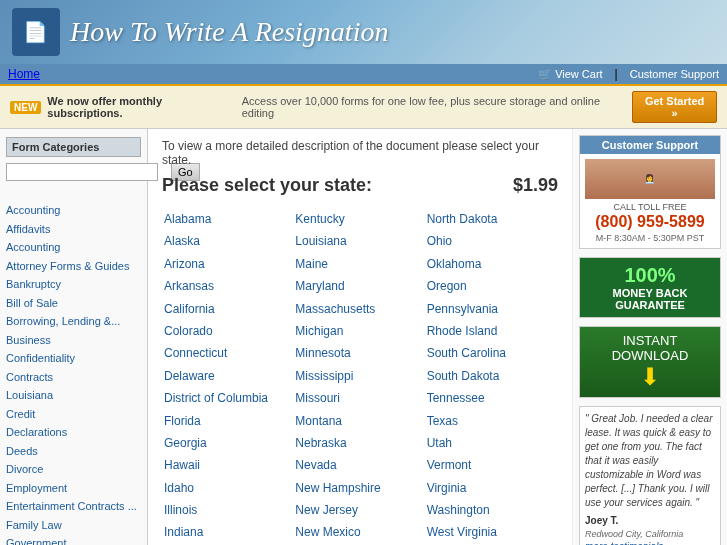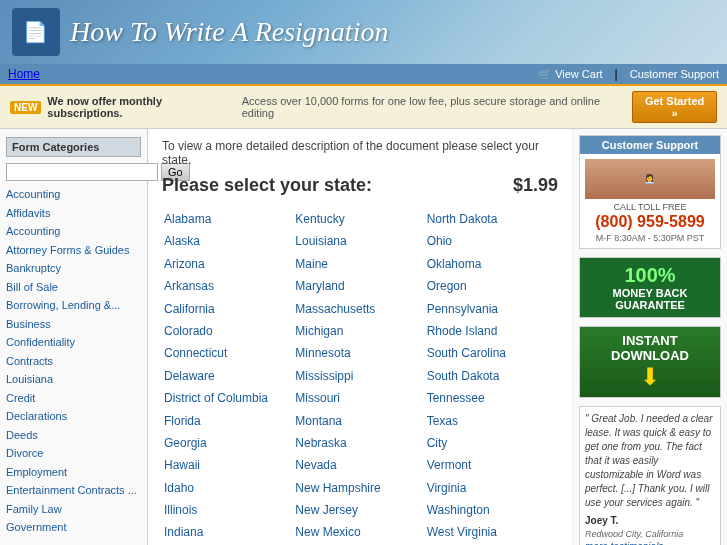--- a/index.html
+++ b/index.html
@@ -94,21 +94,21 @@
     }
     #sidebar h3 {
       font-size: 11px;
       font-weight: bold;
       color: #333;
       background: #d0d8e0;
       padding: 3px 5px;
       margin-bottom: 6px;
       border: 1px solid #aaa;
     }
-    #search-row { display: flex; gap: 3px; margin-bottom: 4px; }
+    #search-row { display: flex; gap: 13px; margin-bottom: 20px; }
     #search-input {
       flex: 1;
       border: 1px solid #aaa;
       padding: 2px 4px;
       font-size: 11px;
     }
     #search-btn {
       background: linear-gradient(to bottom, #e8e8e8, #c8c8c8);
       border: 1px solid #aaa;
       font-size: 11px;
@@ -201,21 +201,21 @@
       font-weight: bold;
     }
     .guarantee-box .big { font-size: 20px; font-weight: bold; color: #7eff7e; }
 
     .download-box {
       background: linear-gradient(to bottom, #2a7a2a, #1a5a1a);
       color: #fff;
       text-align: center;
       padding: 6px;
     }
-    .download-box .dl-title { font-size: 13px; font-weight: bold; color: #fff; }
+    .download-box .dl-title { font-size: 13px; font-weight: normal; color: #fff; }
     .download-box .dl-arrow {
       font-size: 24px;
       color: #ffd700;
     }
 
     .testimonial-box .box-body {
       font-size: 10px;
       color: #444;
       font-style: italic;
       line-height: 1.4;
@@ -331,21 +331,21 @@
               <a href="#">North Dakota</a>
               <a href="#">Ohio</a>
               <a href="#">Oklahoma</a>
               <a href="#">Oregon</a>
               <a href="#">Pennsylvania</a>
               <a href="#">Rhode Island</a>
               <a href="#">South Carolina</a>
               <a href="#">South Dakota</a>
               <a href="#">Tennessee</a>
               <a href="#">Texas</a>
-              <a href="#">City</a>
+              <a href="#">Utah</a>
               <a href="#">Vermont</a>
               <a href="#">Virginia</a>
               <a href="#">Washington</a>
               <a href="#">West Virginia</a>
               <a href="#">Wisconsin</a>
             </td>
       </tr>
     </tbody>
       </table>
 

